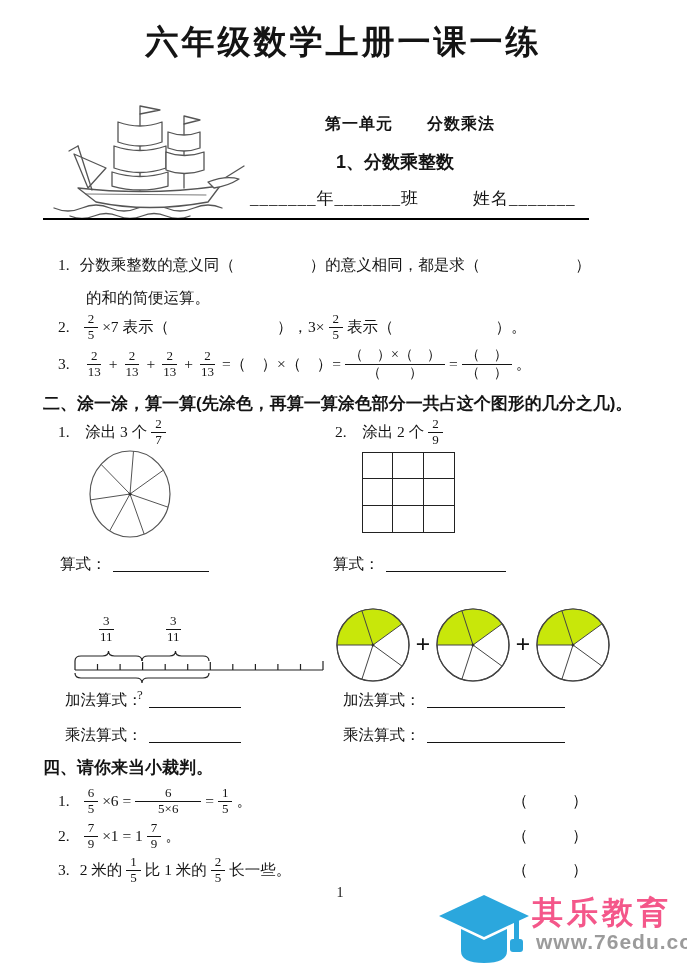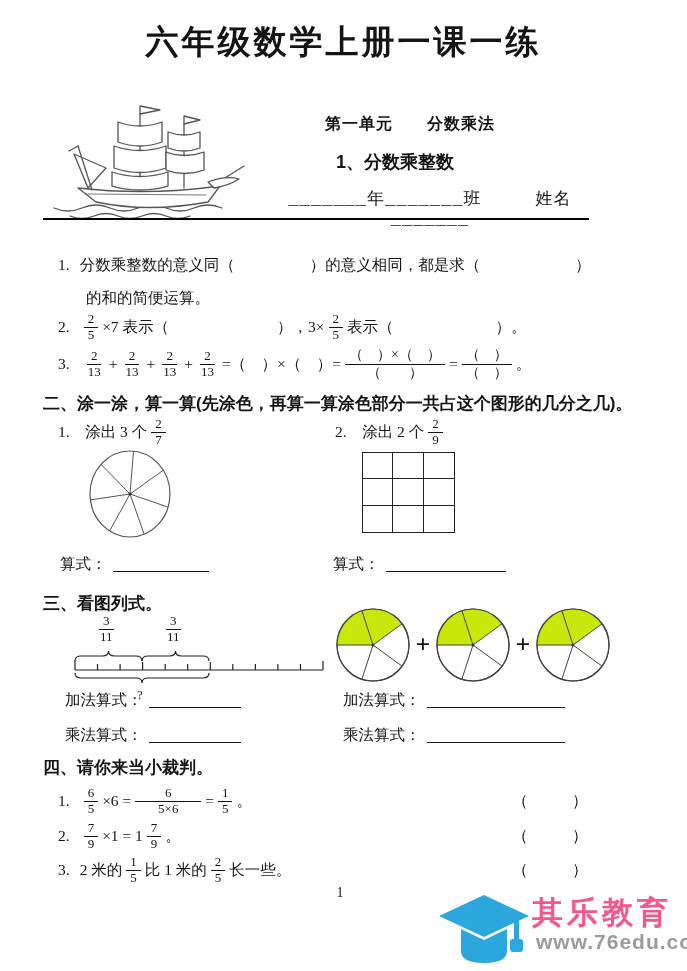--- a/index.html
+++ b/index.html
@@ -3,21 +3,21 @@
 <meta charset="utf-8">
 <style>
   html,body{margin:0;padding:0;background:#e8e8e8;}
   .page{position:relative;width:687px;height:971px;margin:0 auto;background:#ffffff;
         font-family:"Liberation Serif",serif;color:#141414;overflow:hidden;}
   .abs{position:absolute;}
   .hsans{font-family:"Liberation Sans",sans-serif;font-weight:bold;}
   .title{top:20px;left:0;width:100%;text-align:center;font-size:33px;letter-spacing:3px;}
   .unit{top:114px;left:225px;width:370px;text-align:center;font-size:16px;letter-spacing:1px;}
   .lesson{top:150px;left:225px;width:340px;text-align:center;font-size:18px;}
-  .nameline{top:187px;left:250px;width:360px;text-align:center;font-size:17px;letter-spacing:1px;font-family:Liberation Mono, monospace;}
+  .nameline{top:187px;left:250px;width:360px;text-align:left;font-size:17px;letter-spacing:1px;}
   .rule{top:218px;left:43px;width:546px;border-top:2px solid #000;height:0;}
   .sech{font-size:17px;white-space:nowrap;}
   .row{display:flex;align-items:center;font-size:15.5px;white-space:nowrap;line-height:1.25;}
   .row .no{margin-right:10px;}
   .gap{display:inline-block;}
   .frac{display:inline-flex;flex-direction:column;align-items:center;font-size:13px;
         line-height:1.15;margin:0 4px;vertical-align:middle;}
   .frac .fnum{padding:0 4px;border-bottom:1.4px solid #141414;}
   .frac .fden{padding:0 4px;}
   .frac.big{font-size:14px;}
@@ -181,21 +181,20 @@
 
   <div class="abs row" style="left:60px;top:554px;">
     <span>算式：</span>
     <span class="blank" style="width:96px"></span>
   </div>
   <div class="abs row" style="left:333px;top:554px;">
     <span>算式：</span>
     <span class="blank" style="width:120px"></span>
   </div>
 
-  <div class="abs sech hsans" style="left:43px;top:592px;">三、看图列式。</div>
 
   <div class="abs" style="left:73px;top:614px;width:252px;height:92px;">
     <span class="frac abs" style="left:23px;top:0;margin:0;">
         <span class="fnum">3</span>
         <span class="fden">11</span>
       </span>
     <span class="frac abs" style="left:90px;top:0;margin:0;">
         <span class="fnum">3</span>
         <span class="fden">11</span>
       </span>

